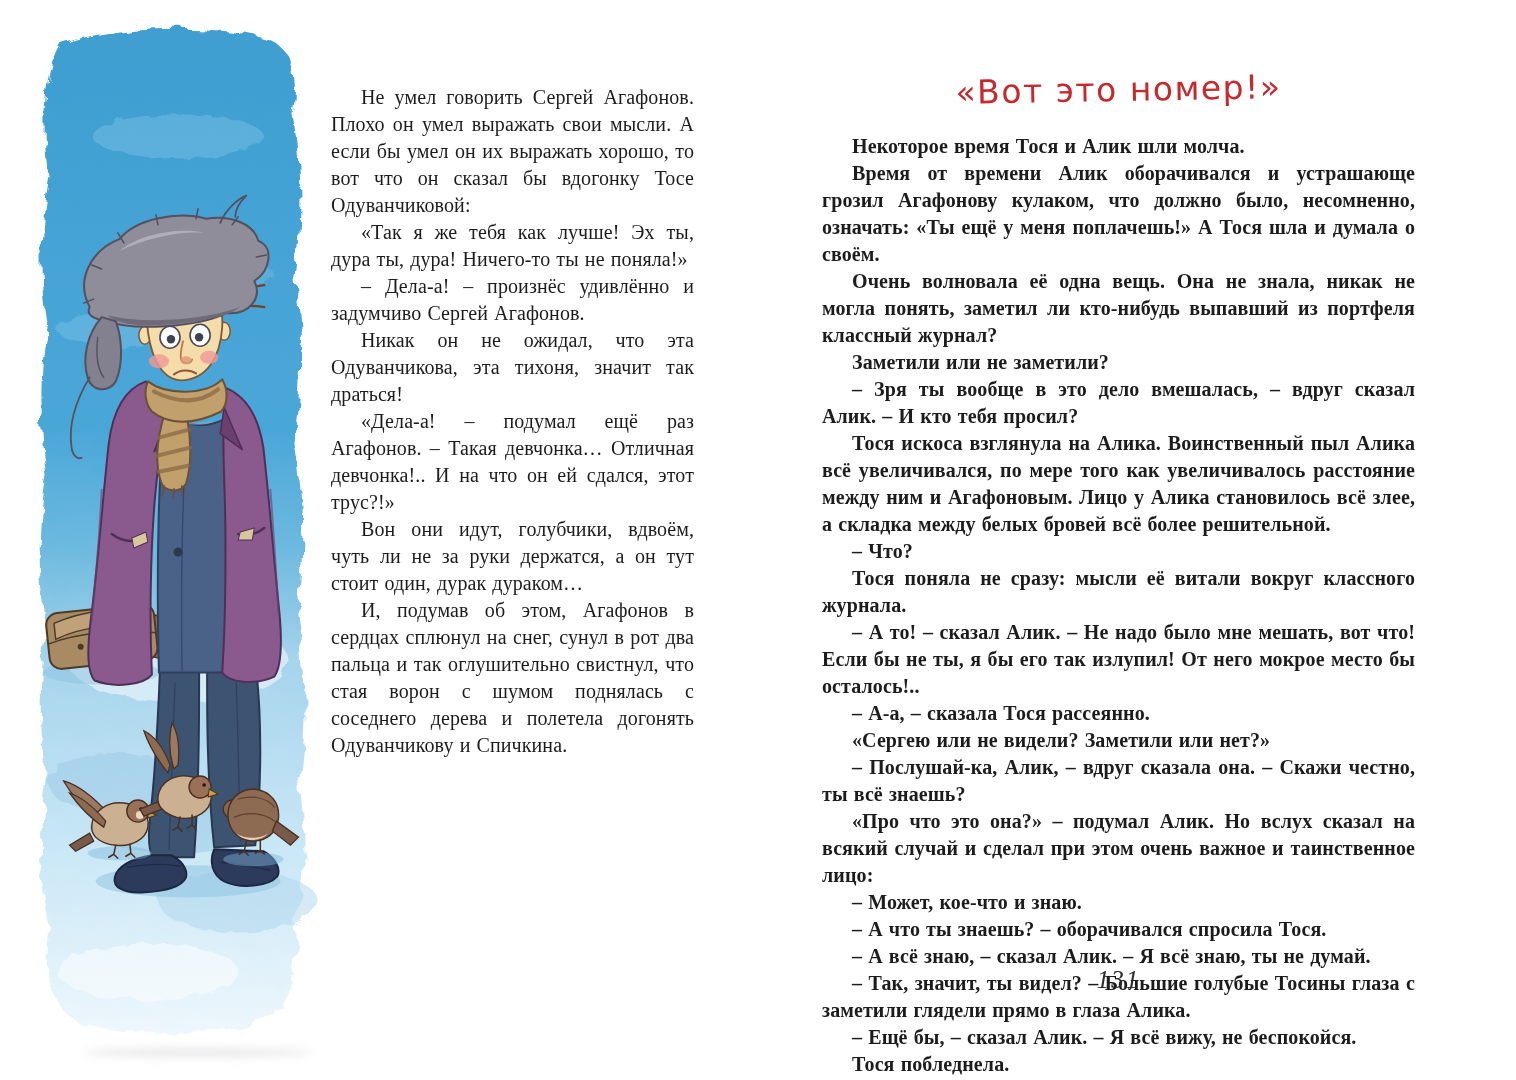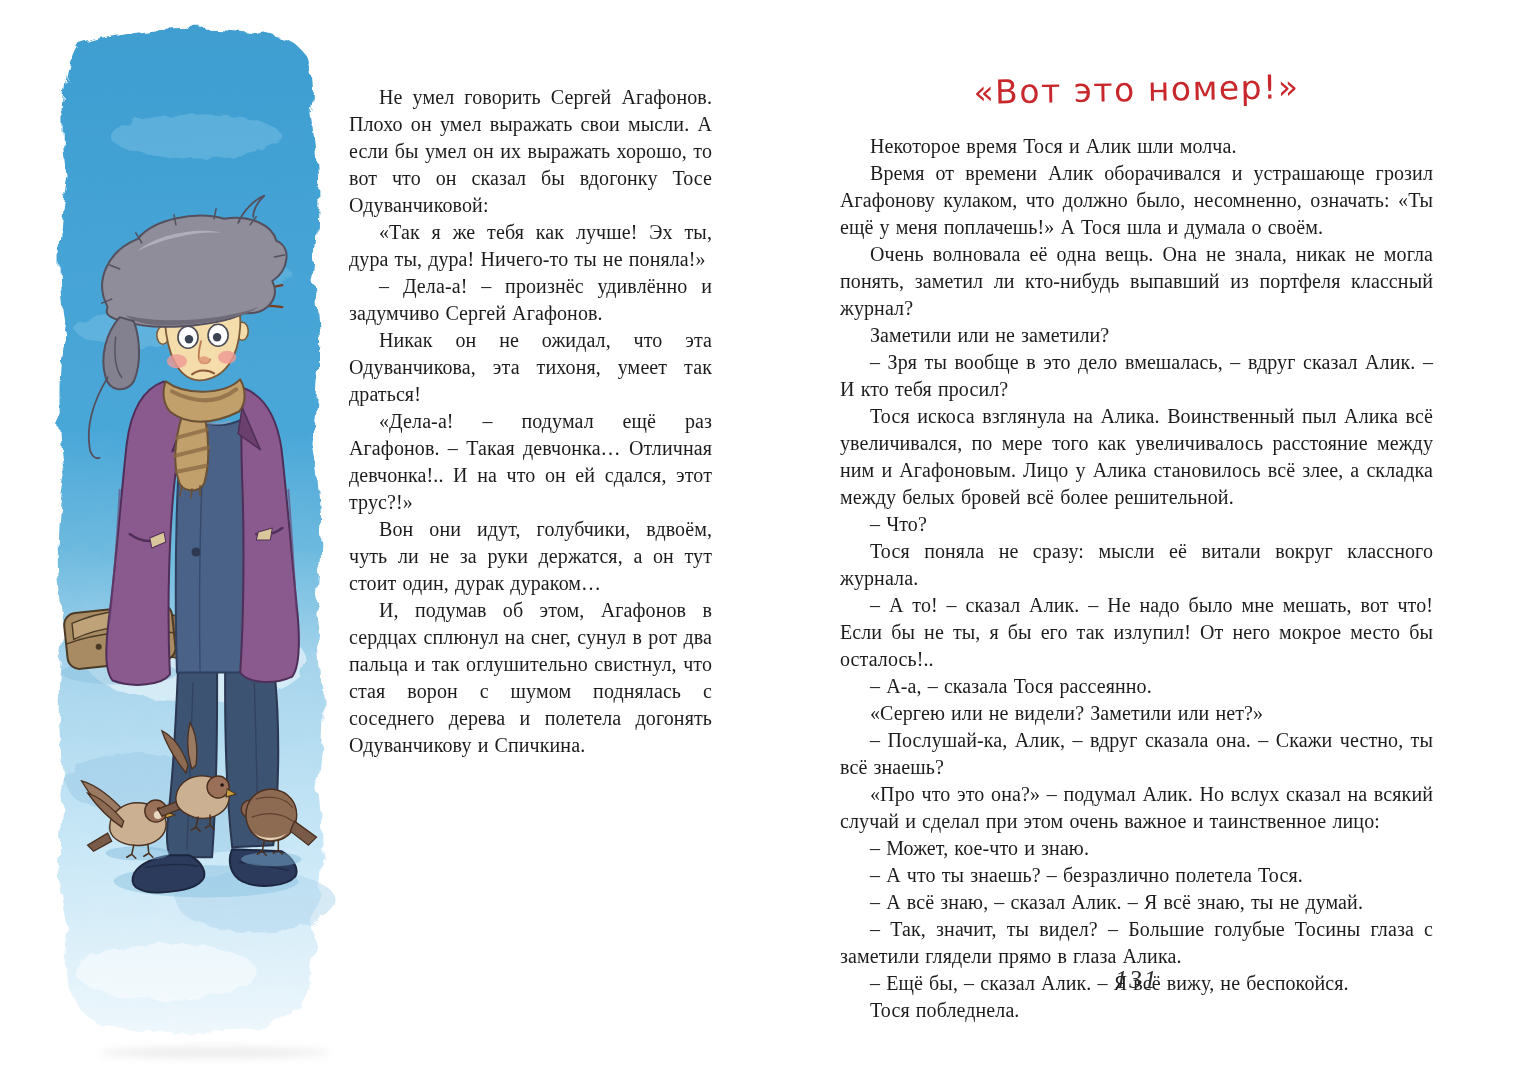--- a/index.html
+++ b/index.html
@@ -2,27 +2,27 @@
 <html><head>
 <meta charset="utf-8">
 <style>
   html,body{margin:0;padding:0;}
   body{
     width:1516px;height:1080px;position:relative;overflow:hidden;
     background:#ffffff;
     font-family:"Liberation Serif","DejaVu Serif",serif;
     color:#1c1c1c;
   }
-  .spread{position:absolute;inset:0;margin-left:18px;}
+  .spread{position:absolute;inset:0;}
   .illustration{position:absolute;left:26px;top:18px;width:298px;height:1034px;}
   .left-col{
     position:absolute;left:331px;top:84px;width:363px;
   }
   .right-col{
-    position:absolute;left:822px;top:133px;width:593px;
+    position:absolute;left:822px;top:133px;width:593px;font-weight:bold;
   }
   .left-col p,.right-col p{
     margin:0;font-size:20px;line-height:27px;
     text-align:justify;text-indent:30px;
     letter-spacing:.1px;word-spacing:1px;
   }
   .chapter-title{
     position:absolute;left:822px;top:70px;width:593px;
     text-align:center;
     font-family:"DejaVu Sans",sans-serif;
@@ -199,21 +199,21 @@
       <path d="M208 812 C 216 818 232 818 240 812 C 232 821 216 821 208 812 Z" fill="#e2d0b4"></path>
       <path d="M248 800 L 270 816 L 262 824 L 244 810 Z" fill="#7a5a48" stroke="#4a3020" stroke-width="1.3"></path>
       <path d="M218 820 L 216 830 M216 830 L 211 833 M216 830 L 220 834 M232 819 L 232 829 M232 829 L 227 832 M232 829 L 236 833" stroke="#4a3020" stroke-width="1.5" fill="none"></path>
     </g>
   </svg>
 
   <div class="left-col">
     <p>Не умел говорить Сергей Агафонов. Плохо он умел выражать свои мысли. А если бы умел он их выражать хорошо, то вот что он сказал бы вдогонку Тосе Одуванчиковой:</p>
     <p>«Так я же тебя как лучше! Эх ты, дура ты, дура! Ничего-то ты не поняла!»</p>
     <p>– Дела-а! – произнёс удивлённо и задумчиво Сергей Агафонов.</p>
-    <p>Никак он не ожидал, что эта Одуванчикова, эта тихоня, умеет так драться!</p>
+    <p>Никак он не ожидал, что эта Одуванчикова, эта тихоня, значит так драться!</p>
     <p>«Дела-а! – подумал ещё раз Агафонов. – Такая девчонка… Отличная девчонка!.. И на что он ей сдался, этот трус?!»</p>
     <p>Вон они идут, голубчики, вдвоём, чуть ли не за руки держатся, а он тут стоит один, дурак дураком…</p>
     <p>И, подумав об этом, Агафонов в сердцах сплюнул на снег, сунул в рот два пальца и так оглушительно свистнул, что стая ворон с шумом поднялась с соседнего дерева и полетела догонять Одуванчикову и Спичкина.</p>
   </div>
 
   <div class="chapter-title" style="color:#c8272c;">«Вот это номер!»</div>
 
   <div class="right-col">
     <p>Некоторое время Тося и Алик шли молча.</p>
     <p>Время от времени Алик оборачивался и устрашающе грозил Агафонову кулаком, что должно было, несомненно, означать: «Ты ещё у меня поплачешь!» А Тося шла и думала о своём.</p>
@@ -222,21 +222,21 @@
     <p>– Зря ты вообще в это дело вмешалась, – вдруг сказал Алик. – И кто тебя просил?</p>
     <p>Тося искоса взглянула на Алика. Воинственный пыл Алика всё увеличивался, по мере того как увеличивалось расстояние между ним и Агафоновым. Лицо у Алика становилось всё злее, а складка между белых бровей всё более решительной.</p>
     <p>– Что?</p>
     <p>Тося поняла не сразу: мысли её витали вокруг классного журнала.</p>
     <p>– А то! – сказал Алик. – Не надо было мне мешать, вот что! Если бы не ты, я бы его так излупил! От него мокрое место бы осталось!..</p>
     <p>– А-а, – сказала Тося рассеянно.</p>
     <p>«Сергею или не видели? Заметили или нет?»</p>
     <p>– Послушай-ка, Алик, – вдруг сказала она. – Скажи честно, ты всё знаешь?</p>
     <p>«Про что это она?» – подумал Алик. Но вслух сказал на всякий случай и сделал при этом очень важное и таинственное лицо:</p>
     <p>– Может, кое-что и знаю.</p>
-    <p>– А что ты знаешь? – безразлично полетела Тося.</p>
+    <p>– А что ты знаешь? – оборачивался спросила Тося.</p>
     <p>– А всё знаю, – сказал Алик. – Я всё знаю, ты не думай.</p>
     <p>– Так, значит, ты видел? – Большие голубые Тосины глаза с заметили глядели прямо в глаза Алика.</p>
     <p>– Ещё бы, – сказал Алик. – Я всё вижу, не беспокойся.</p>
     <p>Тося побледнела.</p>
   </div>
 
   <div class="page-number">131</div>
 
   <div class="bottom-smudge"></div>
 </div>

